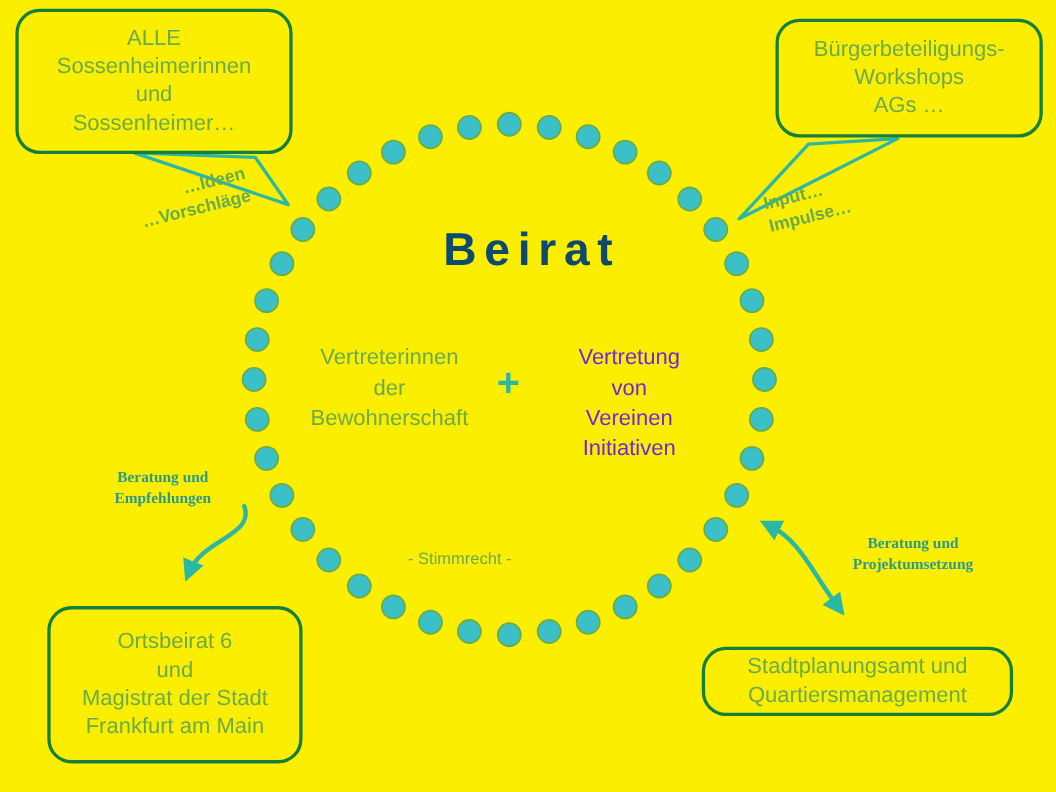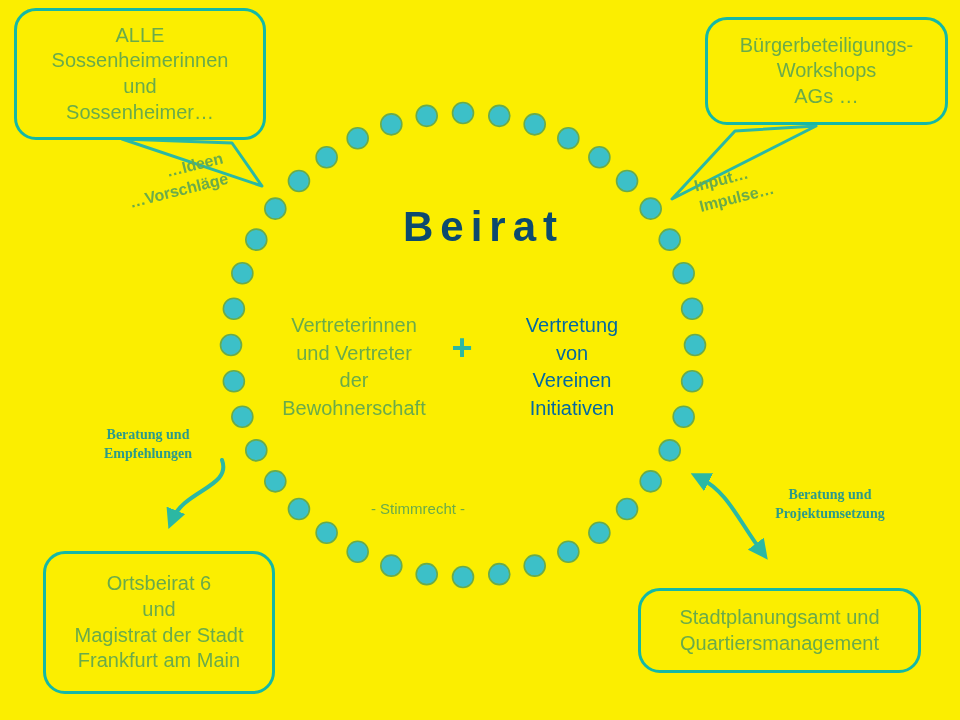--- a/index.html
+++ b/index.html
@@ -15,21 +15,21 @@
     background: #fbee00;
     overflow: hidden;
     font-family: "Liberation Sans", sans-serif;
     -webkit-font-smoothing: antialiased;
   }
 
   
   .bubble {
     position: absolute;
     box-sizing: border-box;
-    border: 3px solid #14b8a6;
+    border: 3px solid #15803d;
     border-radius: 22px;
     background: transparent;
     color: #6aab4a;
     text-align: center;
     line-height: 1.28;
     display: flex;
     flex-direction: column;
     align-items: center;
     justify-content: center;
     padding: 6px 10px;
@@ -42,21 +42,21 @@
   }
   #bubble-workshops {
     left: 705px; top: 17px; width: 243px; height: 108px;
     font-size: 20px;
   }
   #box-ortsbeirat {
     left: 43px;  top: 551px; width: 232px; height: 143px;
     font-size: 20px;
   }
   #box-stadtplanung {
-    left: 638px; top: 588px; width: 283px; height: 85px;
+    left: 638px; top: 588px; width: 283px; height: 63px;
     font-size: 20px;
   }
 
   
   #vector {
     position: absolute;
     left: 0; top: 0;
     width: 960px; height: 720px;
     pointer-events: none;
   }
@@ -77,21 +77,21 @@
     left: 268px; top: 312px; width: 172px;
     text-align: center;
     color: #6aab4a;
     font-size: 20px;
     line-height: 1.38;
   }
   #col-right {
     position: absolute;
     left: 486px; top: 312px; width: 172px;
     text-align: center;
-    color: #0369a1;
+    color: #6d28d9;
     font-size: 20px;
     line-height: 1.38;
   }
   #col-left .line, #col-right .line { display:block; white-space: nowrap; }
 
   #plus-sign {
     position: absolute;
     left: 444px; top: 330px;
     width: 36px; height: 36px;
     color: #2bb8a3;
@@ -237,21 +237,20 @@
 
   <div class="bubble" id="box-stadtplanung">
     <span class="line">Stadtplanungsamt und</span>
     <span class="line">Quartiersmanagement</span>
   </div>
 
   <div id="title-beirat">Beirat</div>
 
   <div id="col-left">
     <span class="line">Vertreterinnen</span>
-    <span class="line">und Vertreter</span>
     <span class="line">der</span>
     <span class="line">Bewohnerschaft</span>
   </div>
 
   <div id="plus-sign">+</div>
 
   <div id="col-right">
     <span class="line">Vertretung</span>
     <span class="line">von</span>
     <span class="line">Vereinen</span>

